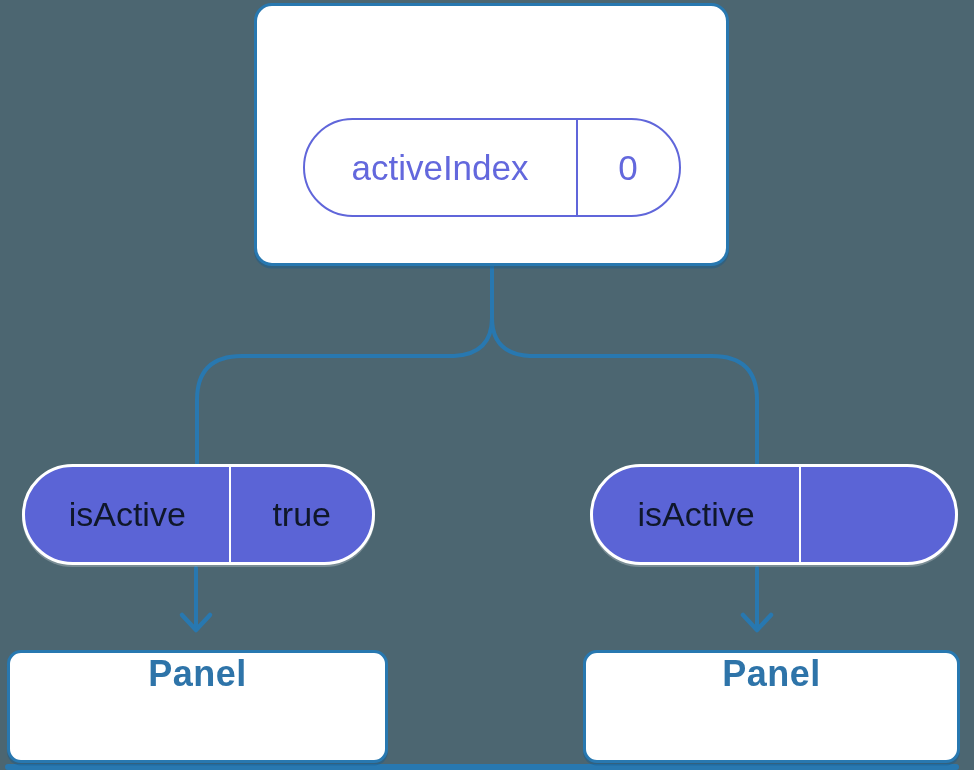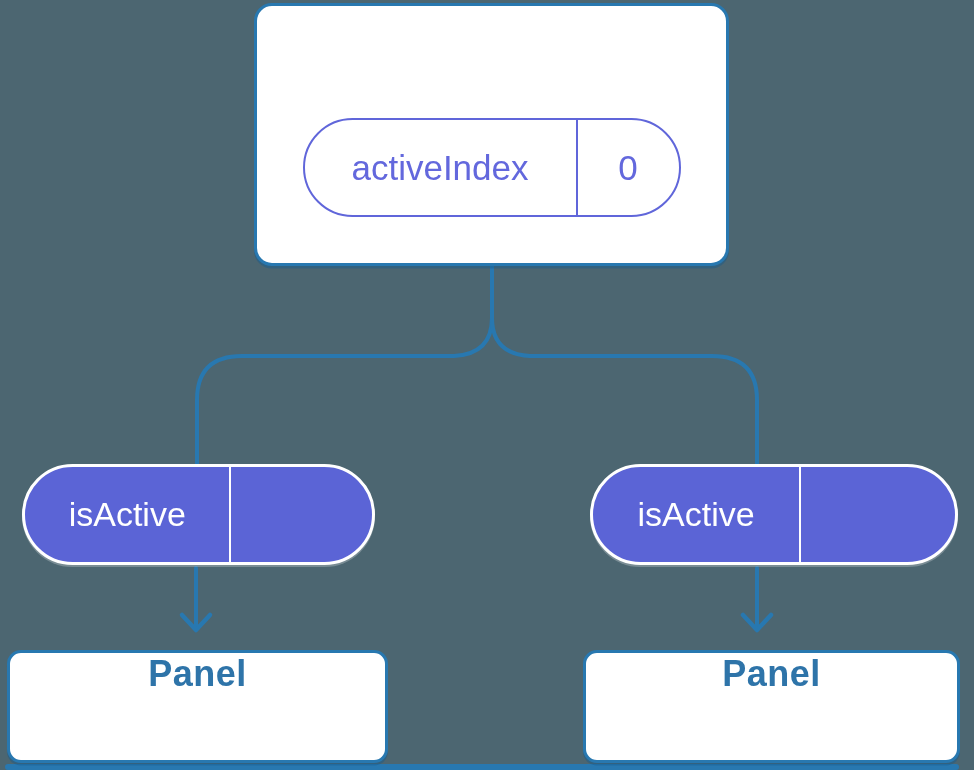--- a/index.html
+++ b/index.html
@@ -48,21 +48,21 @@
   .state-pill .cell-l{width:73%;border-right:2.5px solid var(--outline-pill-purple);}
   .state-pill .cell-r{width:27%;}
 
   
   .prop-pill{
     position:absolute;top:464px;height:101px;background:var(--pill-purple);
     border:3px solid #ffffff;border-radius:60px;display:flex;overflow:hidden;
     box-shadow:0 2px 0 rgba(255,255,255,0.25);
   }
   .prop-pill .cell{display:flex;align-items:center;justify-content:center;
-    font-size:34px;color:#ffffff;font-weight:500;}
+    font-size:34px;color:#0f172a;font-weight:500;}
   .prop-pill .cell-l{border-right:2.5px solid #ffffff;}
   .pill-true{left:22px;width:353px;}
   .pill-true .cell-l{width:59.5%;}
   .pill-true .cell-r{width:40.5%;}
   .pill-false{left:590px;width:368px;}
   .pill-false .cell-l{width:57.5%;}
   .pill-false .cell-r{width:42.5%;}
 
   
   .panel-card{
@@ -90,20 +90,21 @@
 
   <div class="card accordion-card">
     <div class="state-pill">
       <div class="cell cell-l">activeIndex</div>
       <div class="cell cell-r">0</div>
     </div>
   </div>
 
   <div class="prop-pill pill-true">
     <div class="cell cell-l">isActive</div>
+    <div class="cell cell-r">true</div>
   </div>
 
   <div class="prop-pill pill-false">
     <div class="cell cell-l">isActive</div>
   </div>
 
   <div class="card panel-card panel-left">
     <div class="panel-title">Panel</div>
   </div>
 

